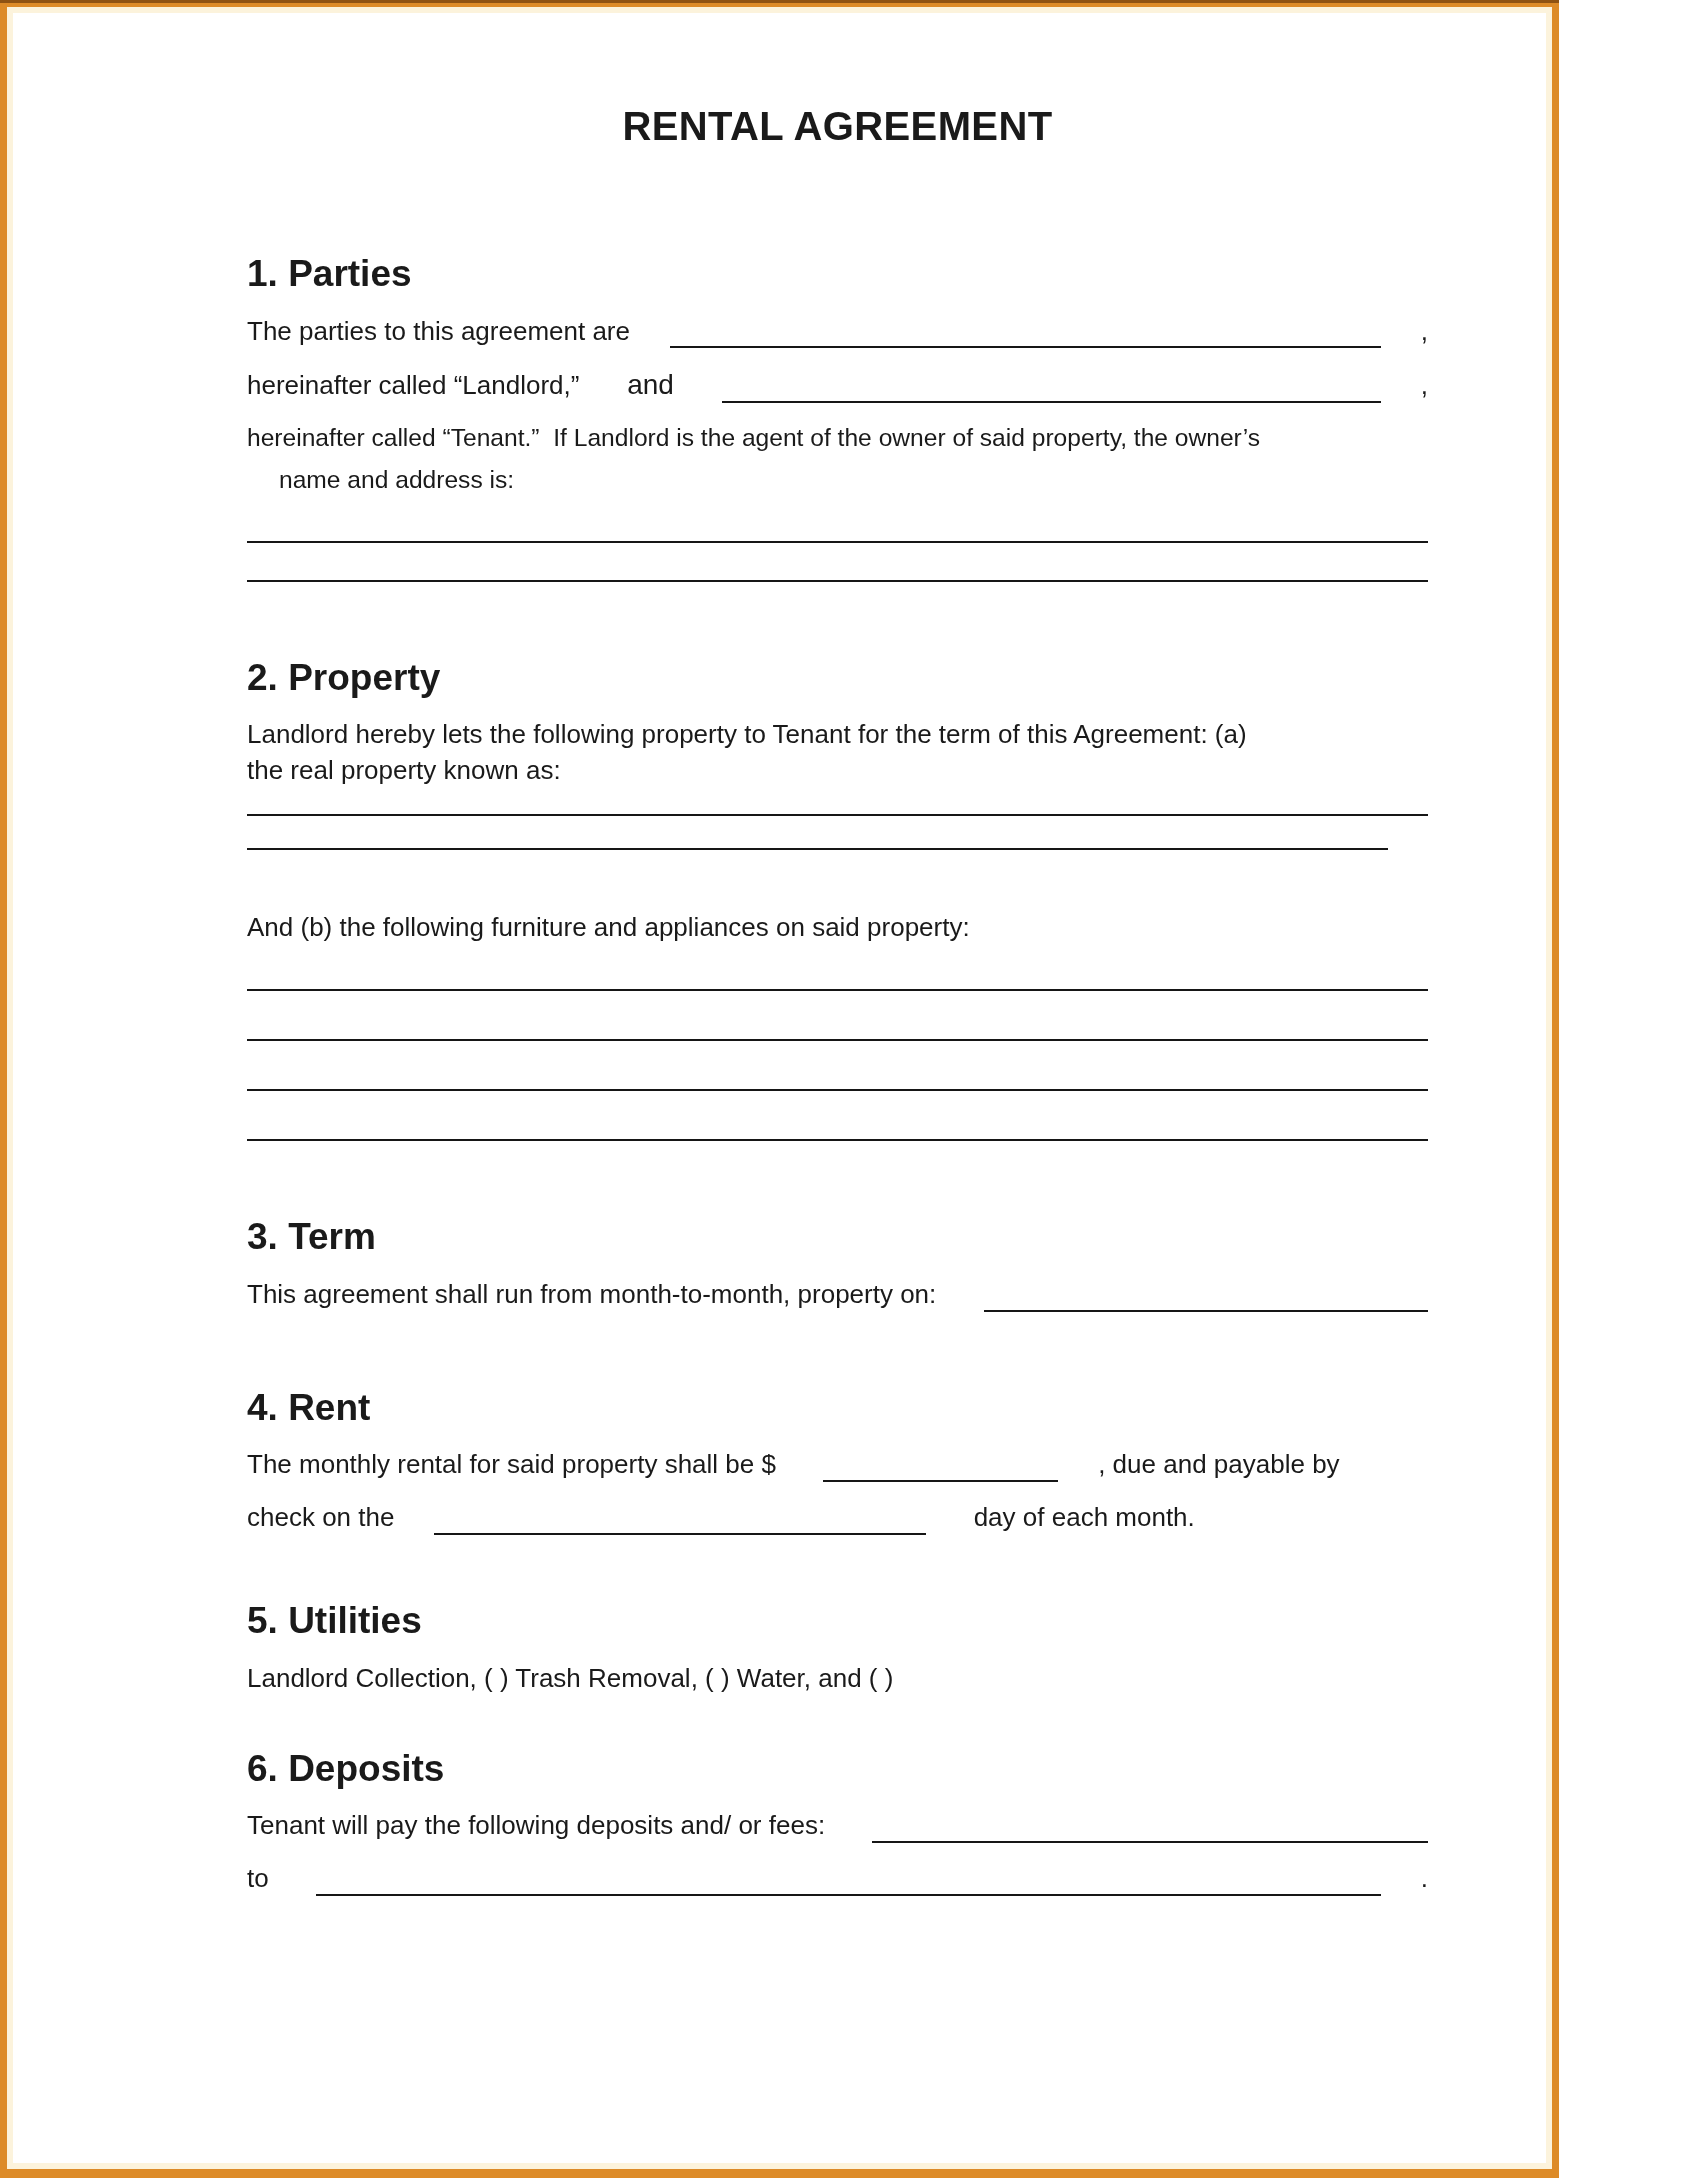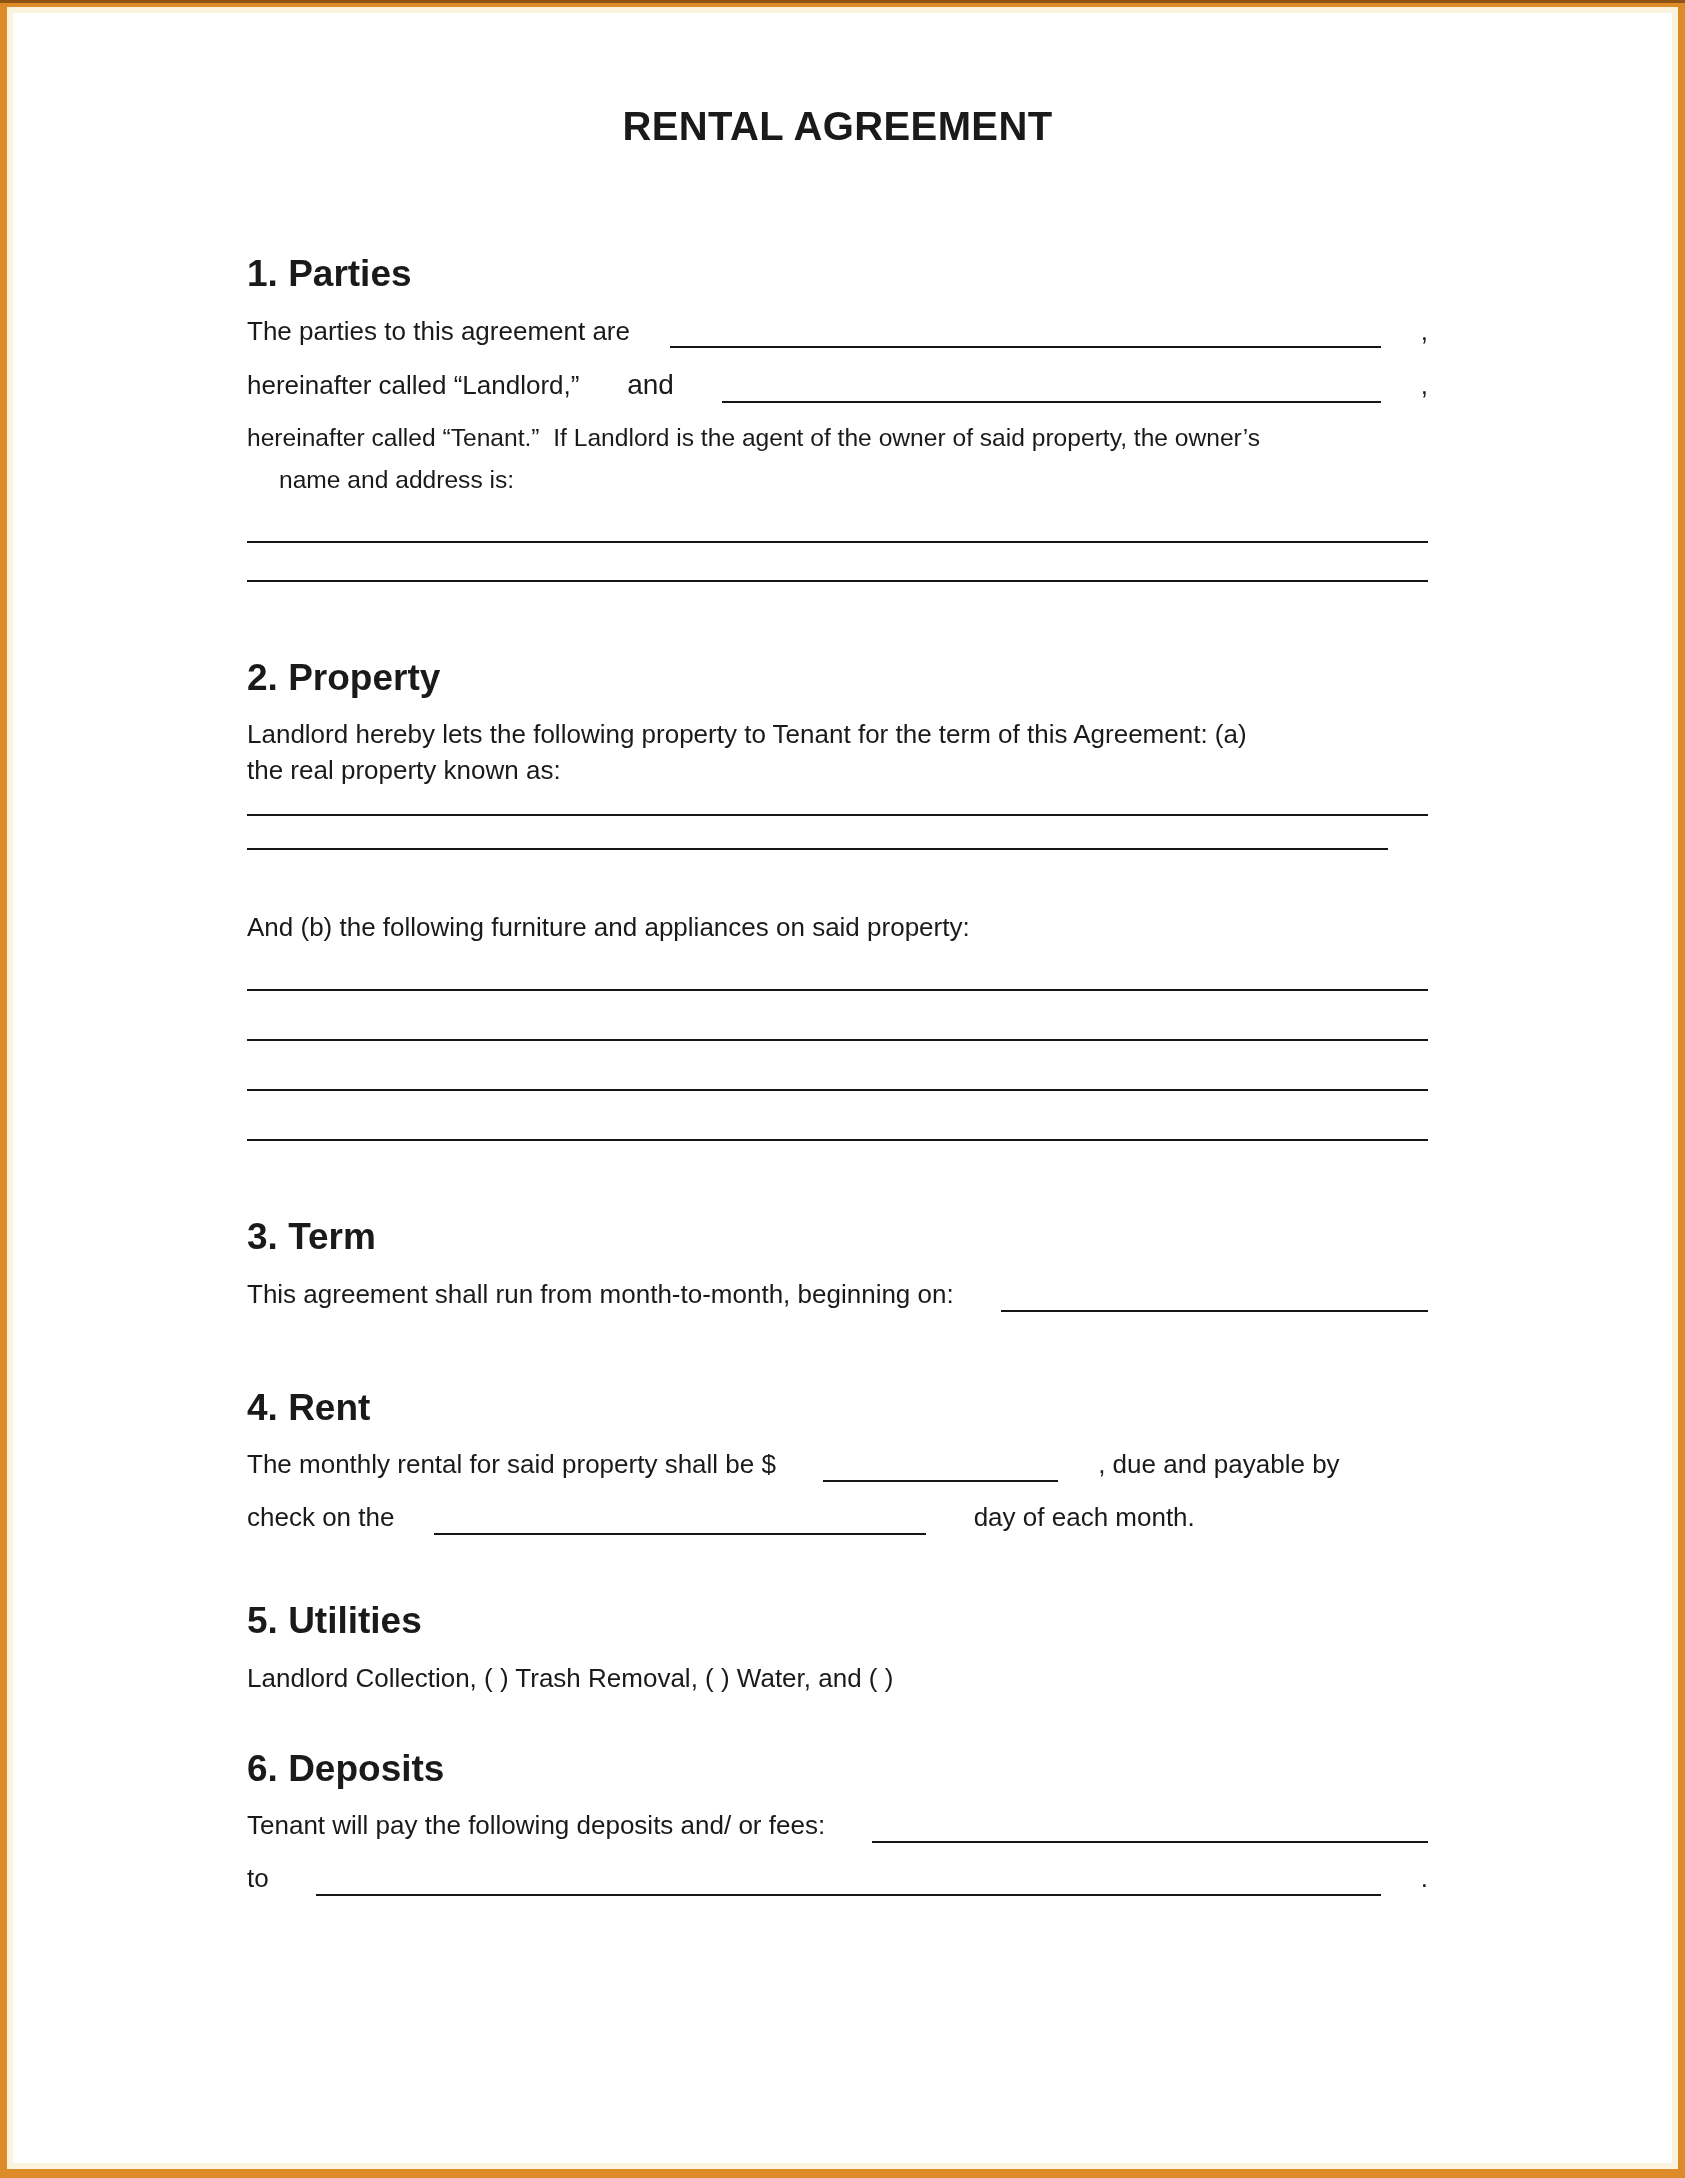--- a/index.html
+++ b/index.html
@@ -1,20 +1,20 @@
 <!DOCTYPE html>
 <html style="font-size:14px"><head>
 <meta charset="utf-8">
 <style>
   * { box-sizing: border-box; }
   html, body { margin: 0; padding: 0; background: #ffffff; }
 
   .frame {
     position: relative;
-    width: 1685px;
+    width: 1559px;
     height: 2179px;
     background: #DD8B28;
     font-family: "Liberation Sans", sans-serif;
   }
   .frame::before {
     content: "";
     position: absolute;
     top: 0; left: 0; right: 0;
     height: 2.6px;
     background: #8F5313;
@@ -114,21 +114,21 @@
           <div class="blk-rule v-close"></div>
           <div class="blk-rule v-close2" style="width: 1141px;"></div>
           <div class="blk-line v-gap"><span class="txt">And (b) the following furniture and appliances on said property:</span></div>
           <div class="blk-rule v-first"></div>
           <div class="blk-rule v-xl"></div>
           <div class="blk-rule v-xl"></div>
           <div class="blk-rule v-xl"></div>
         </section>
         <section class="doc-section">
           <div class="blk-heading">3. Term</div>
-          <div class="blk-line"><span class="txt">This agreement shall run from month-to-month, beginning on: </span><span class="blank fill">&nbsp;</span></div>
+          <div class="blk-line"><span class="txt">This agreement shall run from month-to-month, property on: </span><span class="blank fill">&nbsp;</span></div>
         </section>
         <section class="doc-section">
           <div class="blk-heading">4. Rent</div>
           <div class="blk-line"><span class="txt">The monthly rental for said property shall be $ </span><span class="blank" style="width: 235px;">&nbsp;</span><span class="txt">, due and payable by</span></div>
           <div class="blk-line"><span class="txt">check on the</span><span class="blank" style="width: 492px;">&nbsp;</span><span class="txt"> day of each month.</span></div>
         </section>
         <section class="doc-section">
           <div class="blk-heading v-md">5. Utilities</div>
           <div class="blk-para-line"><span class="txt">Landlord Collection, ( ) Trash Removal, ( ) Water, and ( )</span></div>
         </section>

